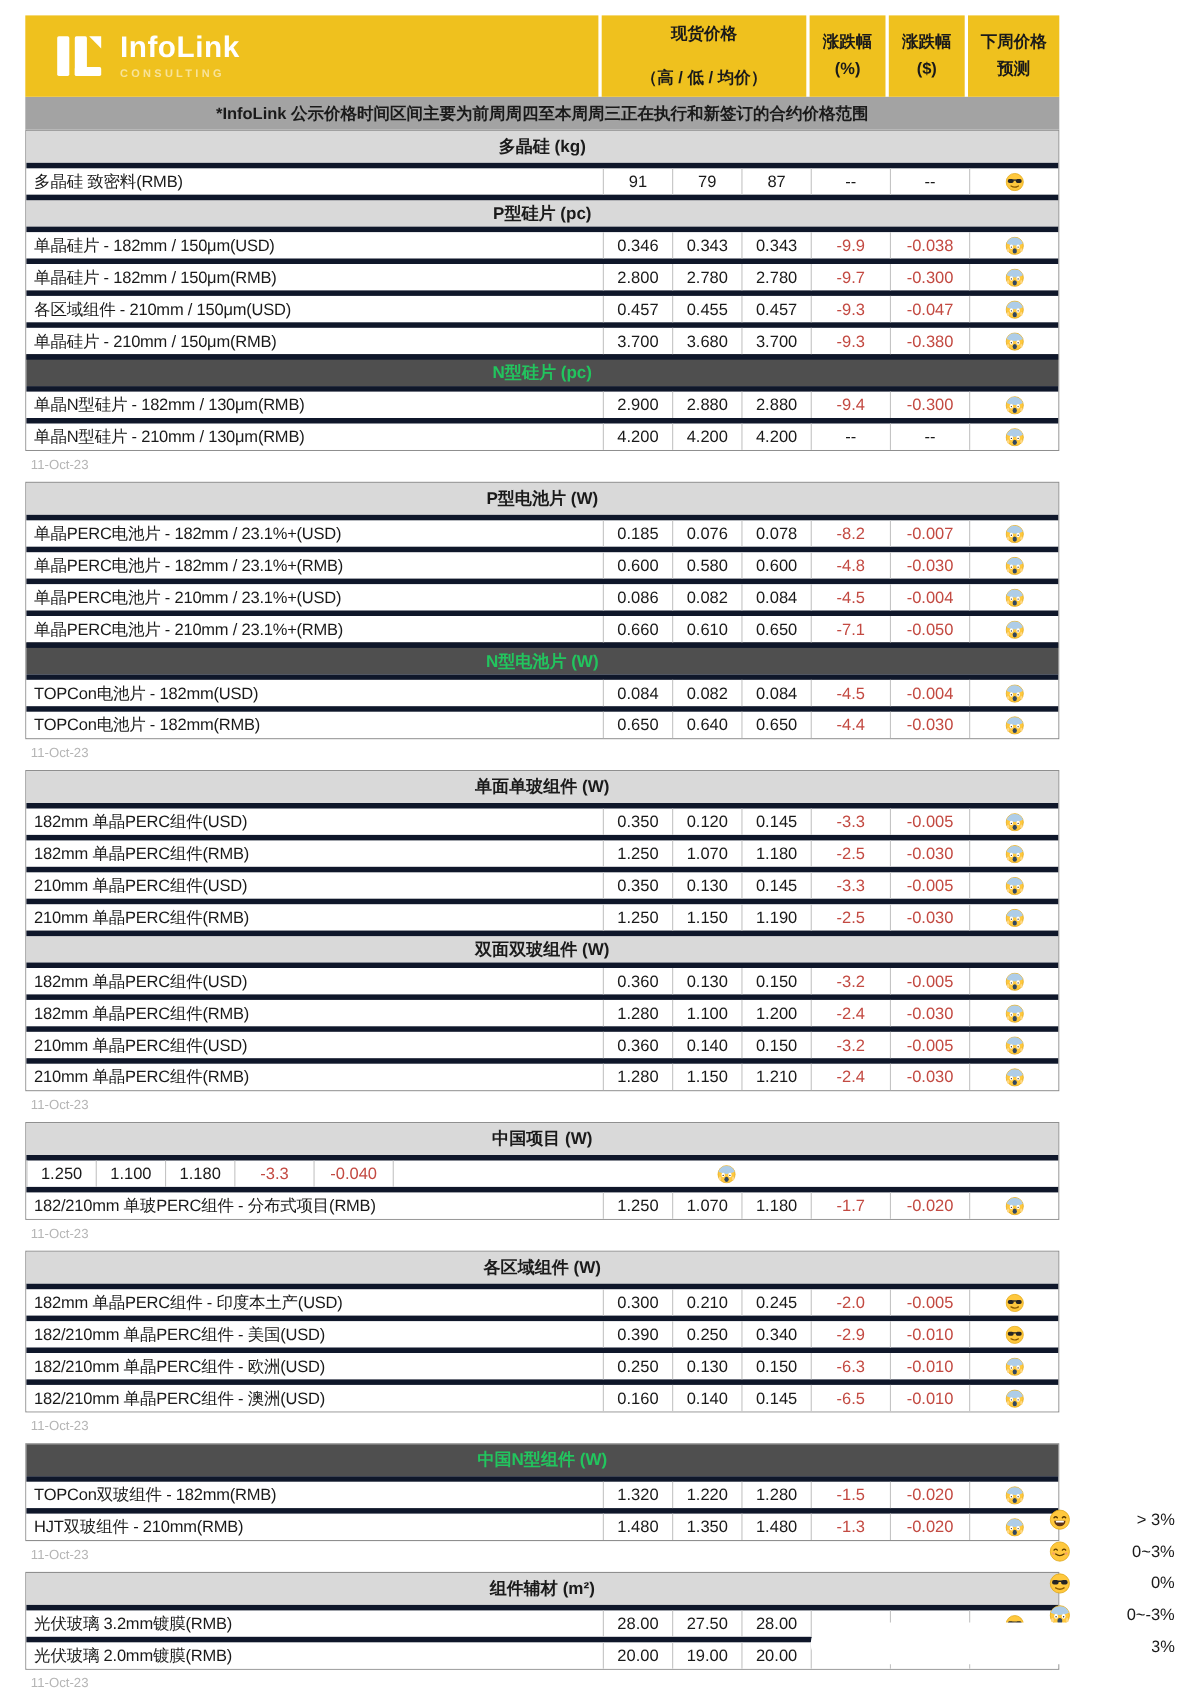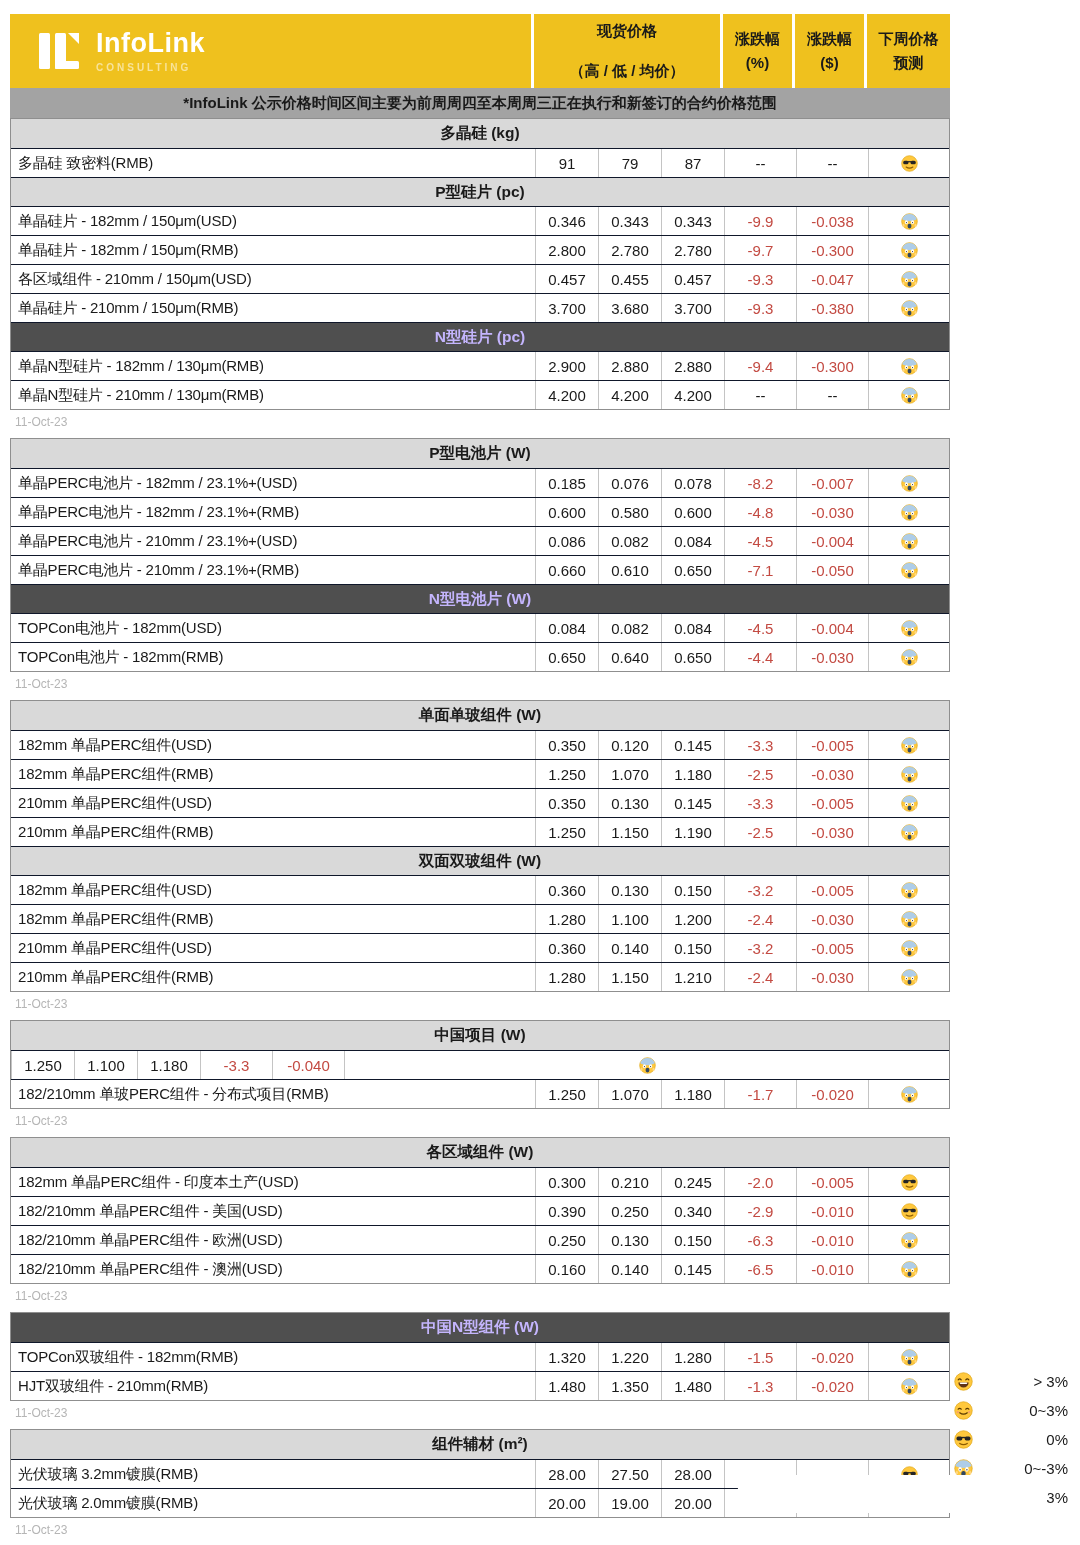--- a/index.html
+++ b/index.html
@@ -1,18 +1,18 @@
 <!DOCTYPE html>
 <html><head>
 <meta charset="utf-8">
 <style>
   html,body{margin:0;padding:0;background:#fff;}
   .page{position:relative;width:1080px;height:1545px;background:#ffffff;overflow:hidden;
         font-family:"Liberation Sans",sans-serif;color:#1a1a1a;}
-  .table-wrap{position:absolute;left:10px;top:14px;width:940px;}
+  .table-wrap{position:absolute;left:23px;top:14px;width:940px;}
 
   
   .yellow-header{display:flex;height:74px;}
   .yh-cell{background:#EFC11E;height:74px;box-sizing:border-box;margin-right:3px;}
   .yh-cell:last-child{margin-right:0;}
   .yh-logo{width:521px;display:flex;align-items:center;padding-left:26px;}
   .logo-mark{margin-right:14px;display:block;}
   .logo-text{display:flex;flex-direction:column;}
   .brand{color:#ffffff;font-weight:bold;font-size:27px;line-height:1;letter-spacing:.5px;}
   .sub{color:rgba(255,255,255,.55);font-size:10px;letter-spacing:3px;margin-top:5px;font-weight:bold;}
@@ -24,22 +24,22 @@
 
   
   .note-row{height:30px;display:flex;align-items:center;justify-content:center;
             font-weight:bold;font-size:15px;background:#a3a3a3;}
 
   
   .block{border:1px solid #8f8f8f;background:#fff;}
   .sec-header{height:29px;display:flex;align-items:center;justify-content:center;
               font-weight:bold;font-size:15.5px;box-sizing:border-box;}
   .sec-header.light{background:#D9D9D9;color:#1a1a1a;}
-  .sec-header.dark{background:#4F4F4F;color:#c4b5fd;}
-  .block > *{border-top:1px solid #0f172a;}
+  .sec-header.dark{background:#4F4F4F;color:#22c55e;}
+  .block > *{border-top:5px solid #0f172a;}
   .block > *:first-child{border-top:none;}
   .row{display:flex;height:29px;background:#fff;box-sizing:border-box;}
   .cell{display:flex;align-items:center;justify-content:center;font-size:15px;box-sizing:border-box;}
   .cell.label{width:524px;justify-content:flex-start;padding-left:7px;letter-spacing:-.2px;}
   .cell.v{width:63px;border-left:1px solid #c4c4c4;}
   .cell.pct,.cell.chg{width:72px;border-left:1px solid #c4c4c4;}
   .cell.fc{flex:1;border-left:1px solid #c4c4c4;}
   .neg{color:#C34A42;}
   .date-row{height:28px;box-sizing:border-box;padding:5px 0 16px 5px;font-size:12px;color:#b5b5b5;}
 

